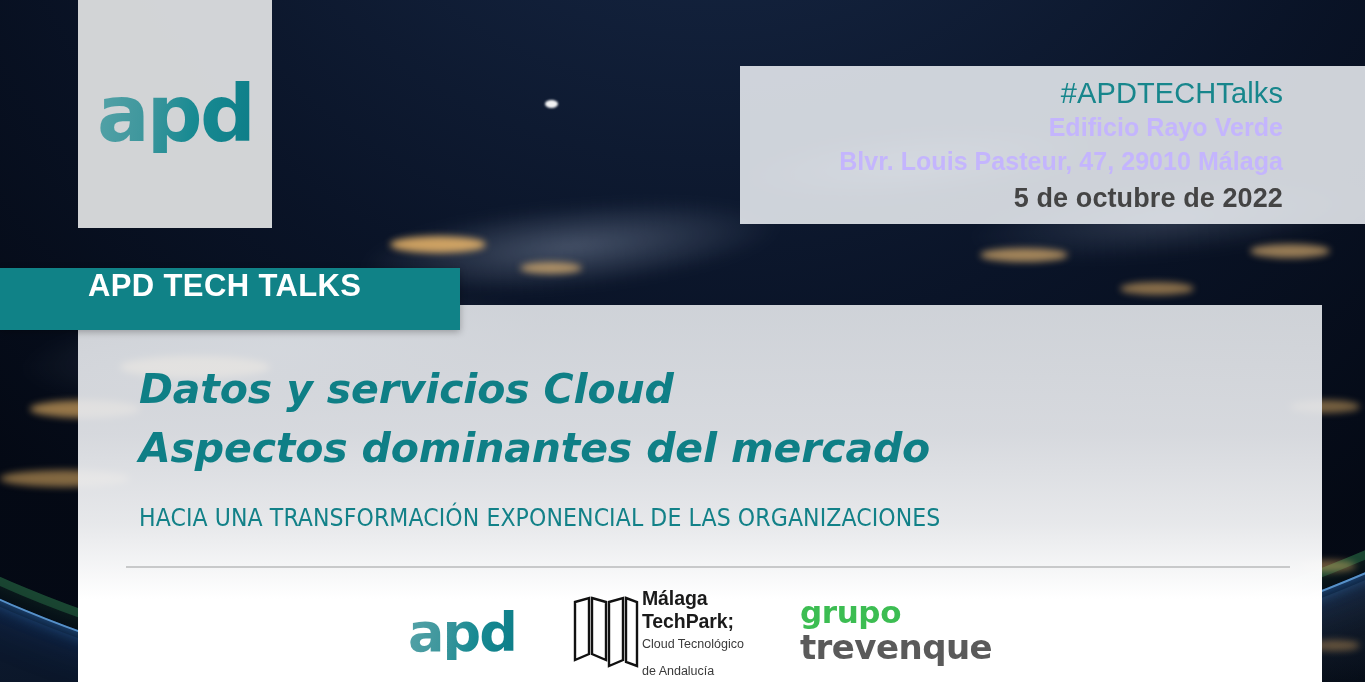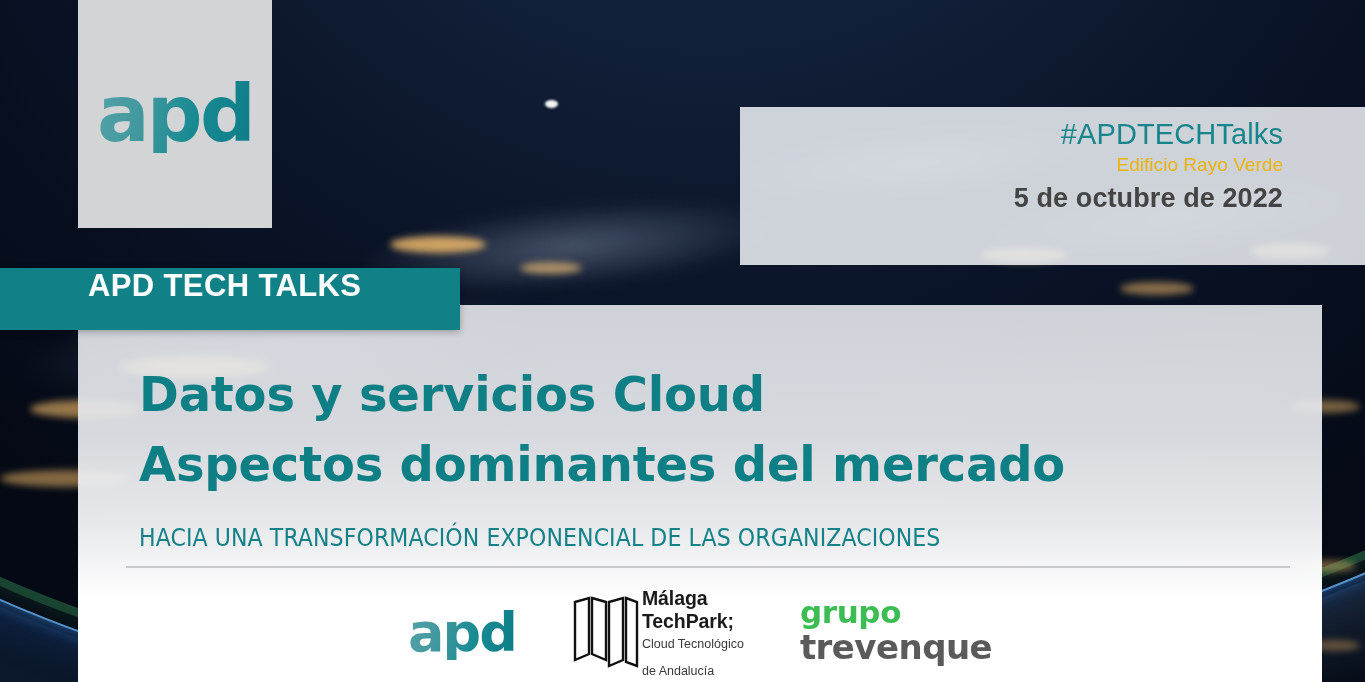--- a/index.html
+++ b/index.html
@@ -76,28 +76,27 @@
     -webkit-background-clip:text; background-clip:text; color:transparent;
     -webkit-text-fill-color:transparent;
   }
 
   
   .info-panel {
     position:absolute; left:740px; top:66px; width:625px; height:158px;
     background:rgba(236,239,243,.87);
     padding:10px 82px 0 0;
     text-align:right;
-    margin-top:41px;
   }
   .hashtag {
     font-size:29px; font-weight:400; color:#17868c;
     letter-spacing:.004em; line-height:1.22;
   }
   .venue {
-    font-size:19px; color:#eab308; font-weight:400; line-height:1.34;
+    font-size:25px; color:#c4b5fd; font-weight:700; line-height:1.34;
     letter-spacing:.002em;
   }
   .event-date {
     font-size:27px; color:#444; font-weight:700; line-height:1.34;
     letter-spacing:.004em; margin-top:2px;
   }
 
   
   .tech-banner {
     position:absolute; left:0; top:268px; width:460px; height:62px;
@@ -112,23 +111,24 @@
   }
 
   
   .content-panel {
     position:absolute; left:78px; top:305px; width:1244px; height:377px;
     background:linear-gradient(180deg, rgba(228,231,235,.90) 0%, rgba(232,234,238,.92) 34%, rgba(243,244,246,.95) 58%, #ffffff 78%, #ffffff 100%);
     z-index:3;
   }
   .title-block { padding:55px 0 0 61px; }
   .title-line {
-    color:#0f7f86; font-weight:700; font-size:48px;
+    color:#0f7f86; font-weight:700; font-size:41px;
     letter-spacing:-.004em; line-height:1.45;
     font-family:"DejaVu Sans", sans-serif;
+    font-style:italic;
   }
   .subtitle {
     color:#128188; font-size:24.5px; font-weight:400;
     letter-spacing:.004em; margin-top:24px; padding-left:61px;
     font-family:"DejaVu Sans Condensed","DejaVu Sans", sans-serif;
   }
   .divider {
     position:absolute; left:48px; top:261px; width:1164px; height:2px;
     background:#c8c9ca;
   }
@@ -196,20 +196,21 @@
     </div>
   </div>
 
   <div class="logo-plate">
     <span class="apd-word">apd</span>
   </div>
 
   <div class="info-panel">
     <div class="hashtag">#APDTECHTalks</div>
     <div class="venue">Edificio Rayo Verde</div>
+    <div class="venue">Blvr. Louis Pasteur, 47, 29010 Málaga</div>
     <div class="event-date">5 de octubre de 2022</div>
   </div>
 
   <div class="tech-banner">
     <span class="tech-banner-text">APD TECH TALKS</span>
   </div>
 
   <div class="content-panel">
     <div class="title-block">
       <div class="title-line">Datos y servicios Cloud</div>

